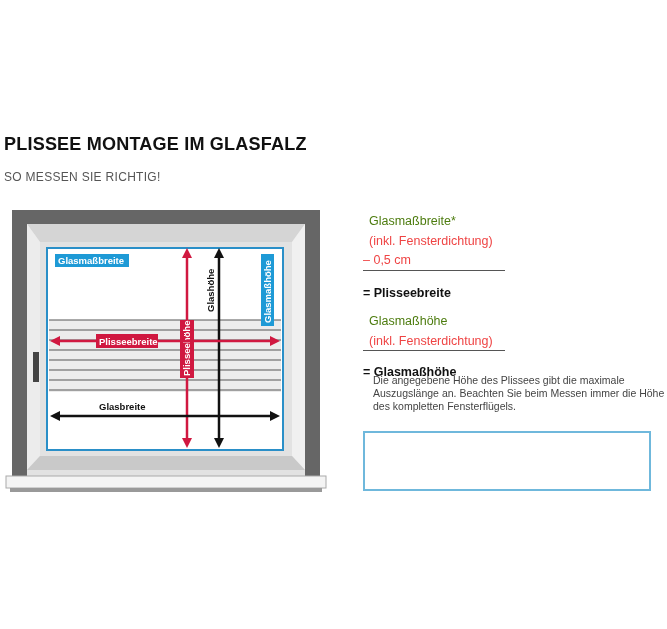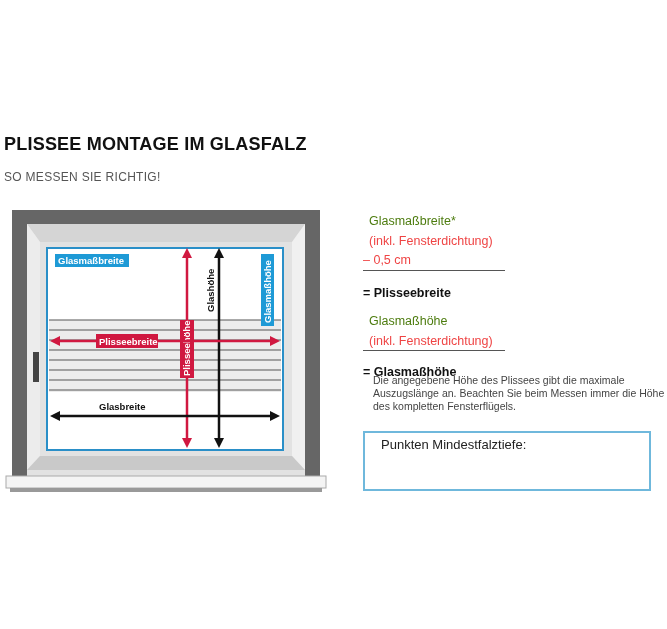--- a/index.html
+++ b/index.html
@@ -89,14 +89,13 @@
 
 <div class="rt blue" style="left:369px; top:314px;">Glasmaßhöhe</div>
 <div class="rt" style="left:369px; top:334px;">(inkl. Fensterdichtung)</div>
 <div class="rule" style="left:363px; top:350px; width:142px;"></div>
 <div class="rt bold" style="left:363px; top:353px;">= Glasmaßhöhe</div>
 
 <div class="note">Die angegebene Höhe des Plissees gibt die maximale Auszugslänge an. Beachten Sie beim Messen immer die Höhe des kompletten Fensterflügels.</div>
 
 <div class="box"></div>
 <div class="box-text">
-  <div style="padding-left:6px">Punkten Mindestfalztiefe:</div>
 </div>
 
 </body></html>

